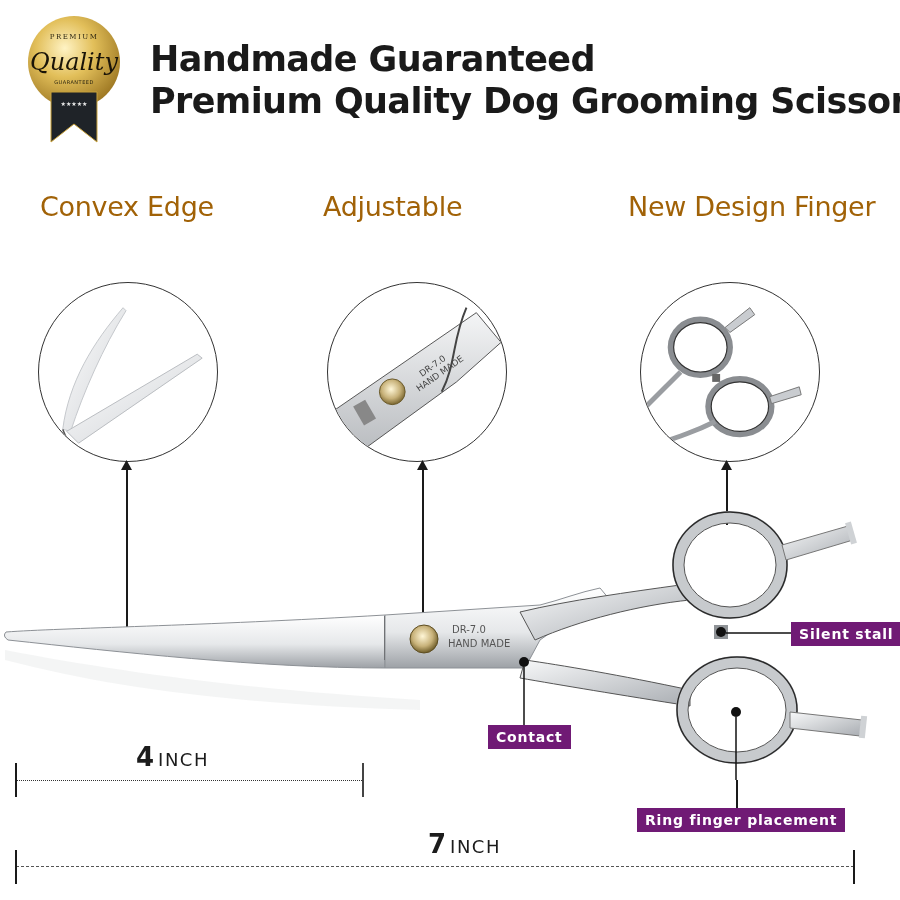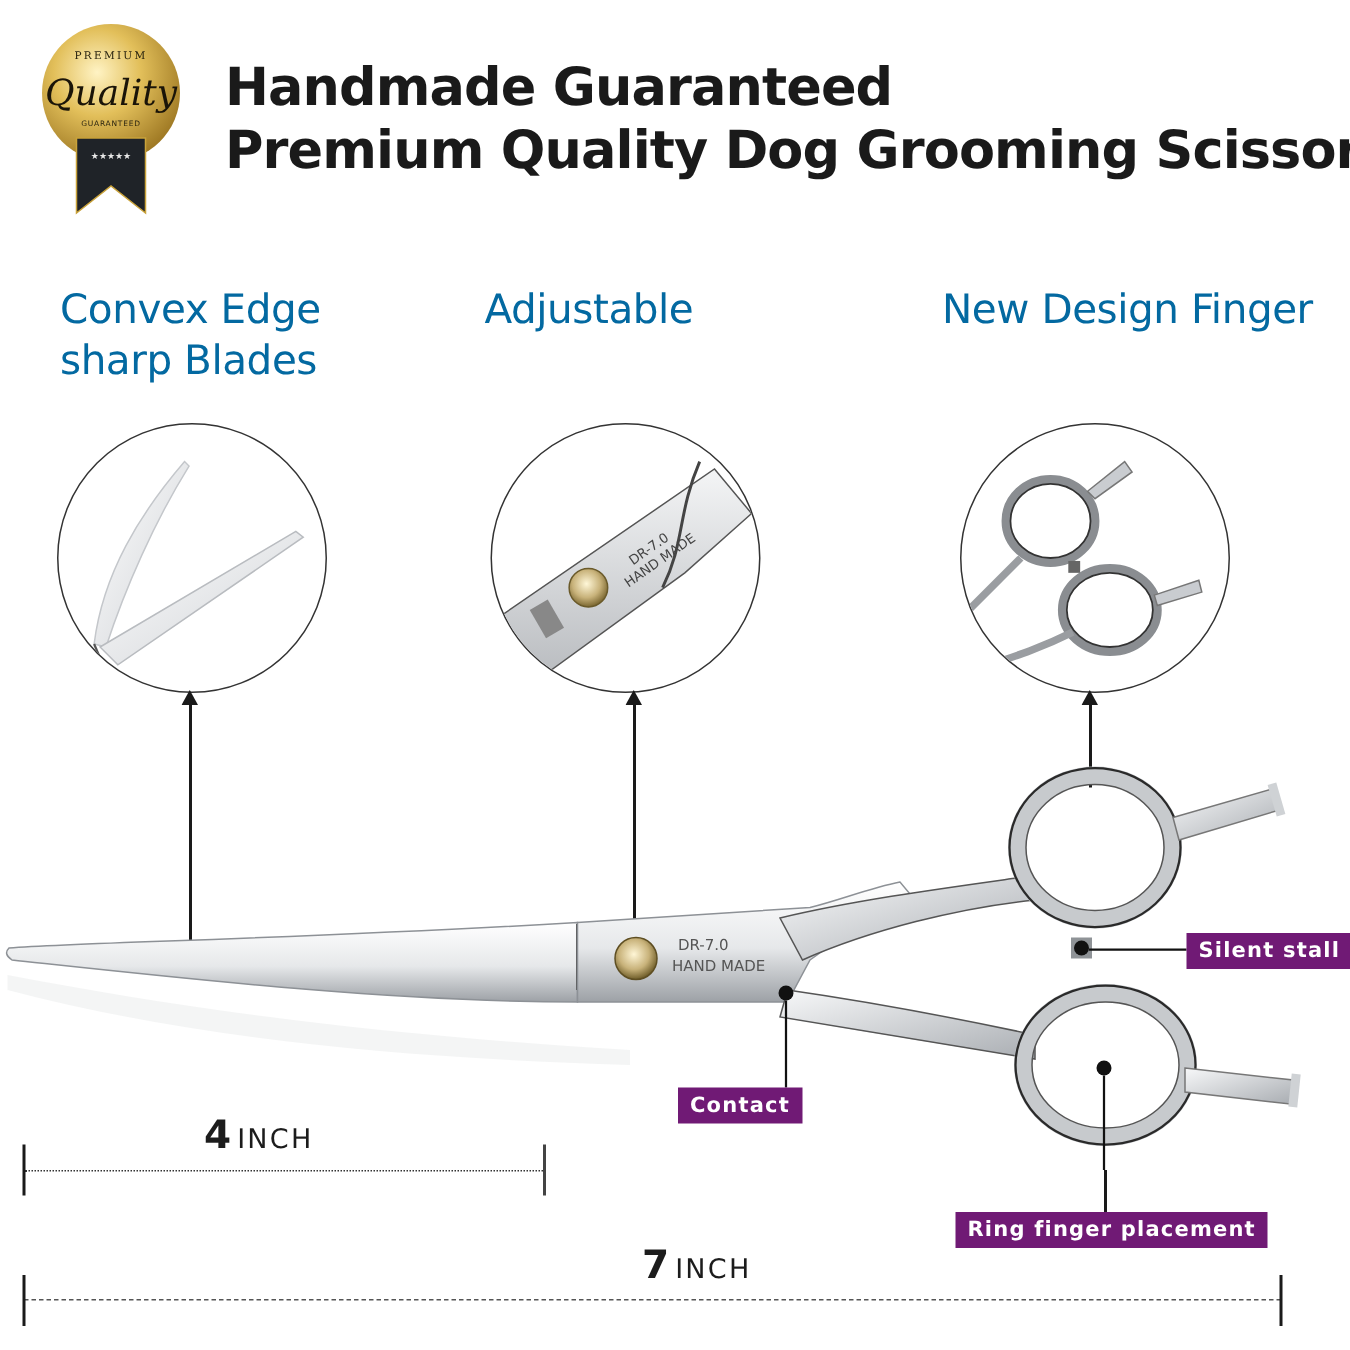--- a/index.html
+++ b/index.html
@@ -9,39 +9,39 @@
   .abs { position: absolute; }
 
   
   .badge { left: 24px; top: 14px; width: 100px; height: 132px; text-align: center; }
 
   
   .headline { left: 150px; top: 38px; font-family: "DejaVu Sans", sans-serif; font-weight: bold; font-size: 35px; line-height: 42px; letter-spacing: -0.6px; color: #1a1a1a; }
   .headline div { white-space: nowrap; }
 
   
-  .feature-title { font-family: "DejaVu Sans", sans-serif; font-size: 27px; line-height: 34px; color: #0369a1; white-space: nowrap; letter-spacing: -0.3px; }
+  .feature-title { font-family: "DejaVu Sans", sans-serif; font-size: 27px; line-height: 34px; color: #a16207; white-space: nowrap; letter-spacing: -0.3px; }
   .ft1 { left: 40px; top: 190px; }
   .ft2 { left: 323px; top: 190px; }
   .ft3 { left: 628px; top: 190px; }
 
   
   .detail-circle { width: 180px; height: 180px; border-radius: 50%; border: 1px solid #333; background: #fff; overflow: hidden; }
   .dc1 { left: 38px; top: 282px; }
   .dc2 { left: 327px; top: 282px; }
   .dc3 { left: 640px; top: 282px; }
   .detail-circle svg { width: 100%; height: 100%; display: block; }
 
   
   .scissors { left: 0; top: 480px; width: 900px; height: 300px; }
 
   
   .callout { background: #701a75; color: #ffffff; font-family: "DejaVu Sans", sans-serif; font-size: 14px; font-weight: bold; letter-spacing: 0.8px; padding: 0 8px; height: 24px; line-height: 24px; white-space: nowrap; }
   .co-silent { left: 791px; top: 622px; }
-  .co-contact { left: 452px; top: 725px; }
+  .co-contact { left: 488px; top: 725px; }
   .co-ring { left: 637px; top: 808px; }
 
   
   .dim-label { white-space: nowrap; color: #1c1c1c; }
   .dim-label .num { font-size: 26px; font-weight: bold; }
   .dim-label .unit { font-size: 18px; letter-spacing: 1.5px; margin-left: 4px; }
   .dl4 { left: 136px; top: 742px; text-align: center; }
   .dl7 { left: 428px; top: 829px; }
 
   .dim-line { border-top: 1px dotted #333; height: 0; }
@@ -77,21 +77,20 @@
   </svg>
 </div>
 
 <div class="abs headline">
   <div>Handmade Guaranteed</div>
   <div>Premium Quality Dog Grooming Scissor</div>
 </div>
 
 <div class="abs feature-title ft1">
   <div>Convex Edge</div>
-  <div>sharp Blades</div>
 </div>
 <div class="abs feature-title ft2">
   <div>Adjustable</div>
 </div>
 <div class="abs feature-title ft3">
   <div>New Design Finger</div>
 </div>
 
 <div class="abs detail-circle dc1">
   <svg viewBox="0 0 180 180">

